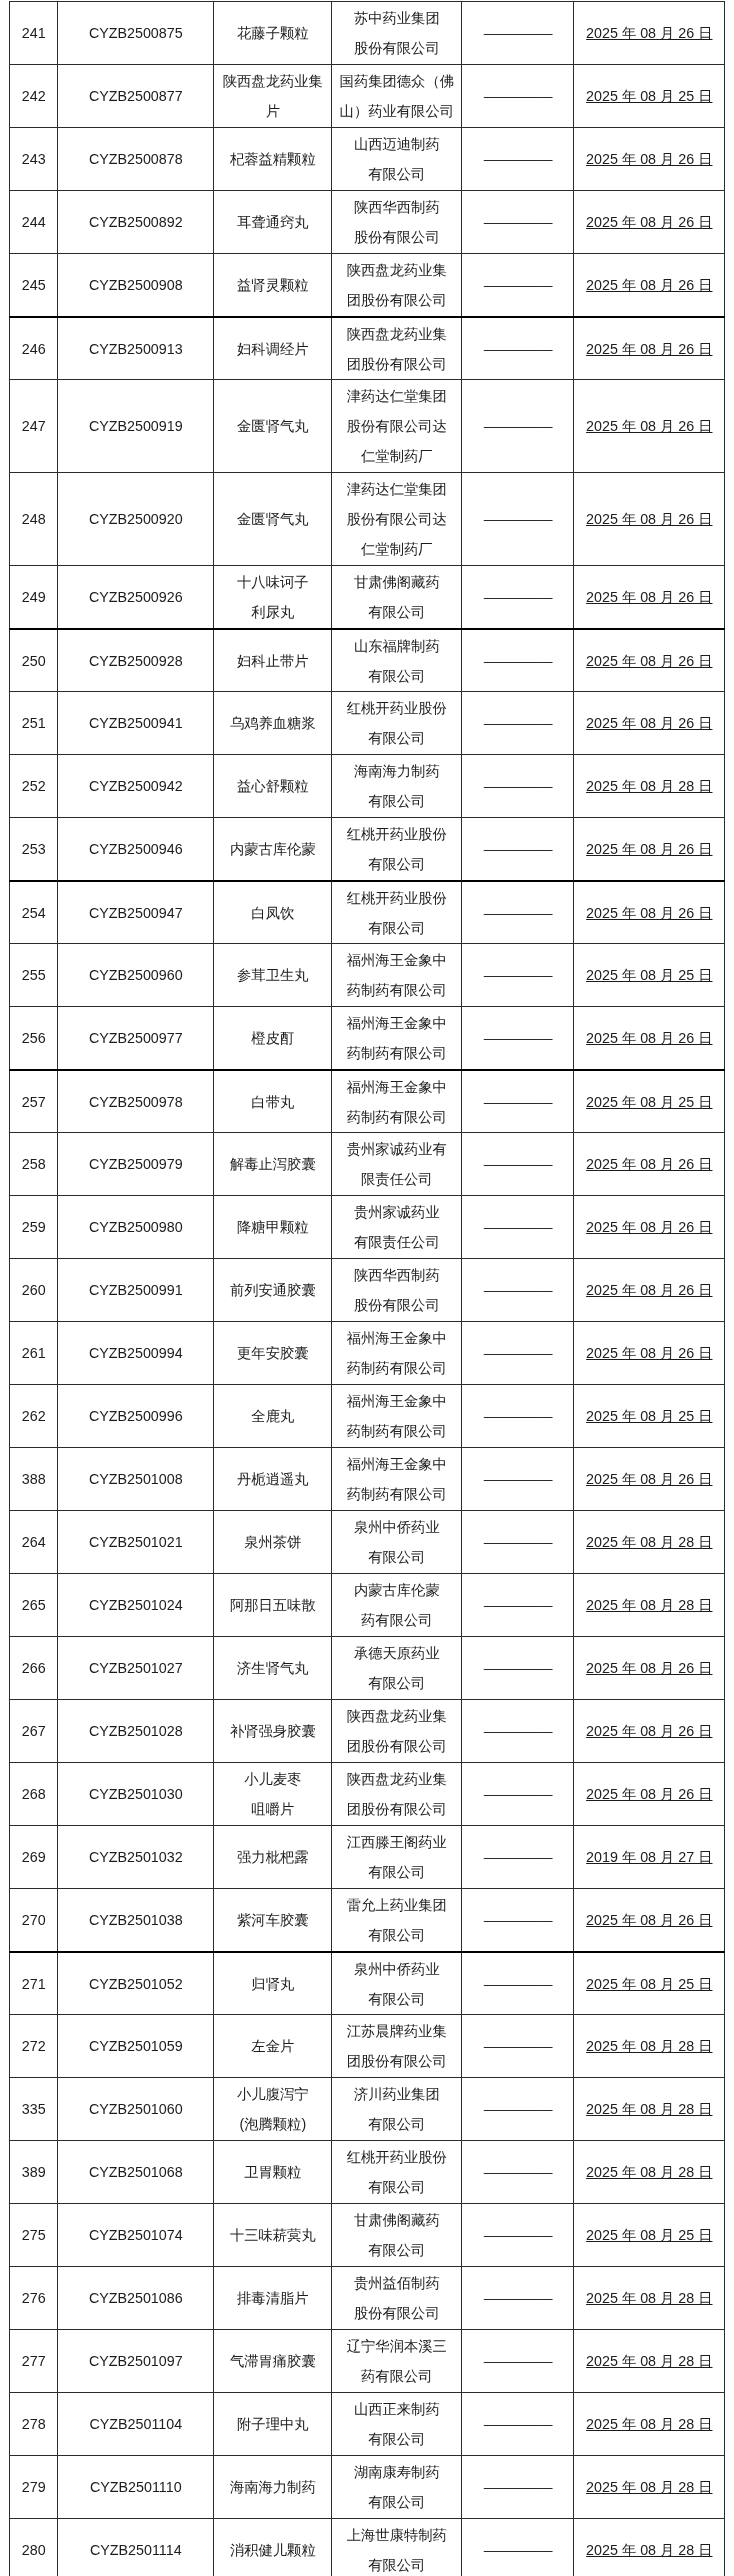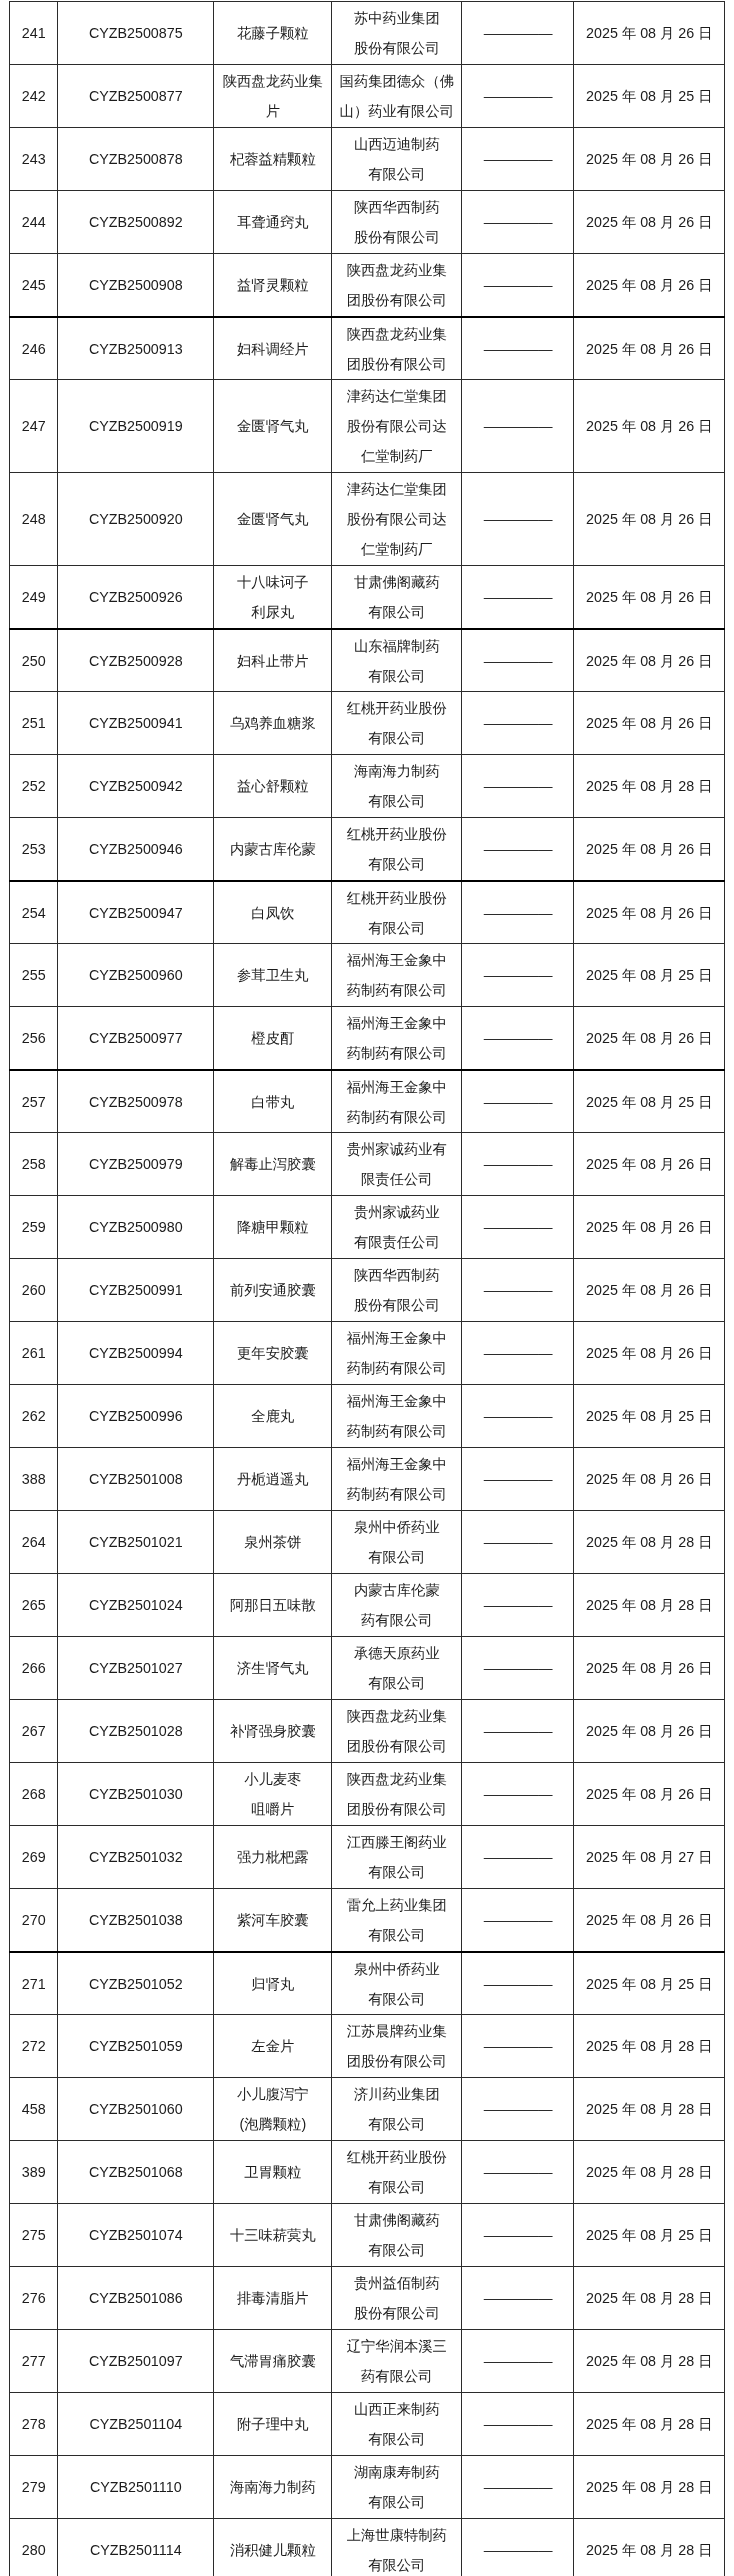--- a/index.html
+++ b/index.html
@@ -30,21 +30,21 @@
     text-align:center;
     vertical-align:middle;
     white-space:pre-line;
     line-height:30px;
     padding:0 1.4px;
     overflow:hidden;
   }
   tr{height:63px;}
   tr.tall{height:93px;}
   tr.thick-top td{border-top:2.1px solid #000000;}
-  td.date-cell{white-space:nowrap;letter-spacing:0px;}
+  td.date-cell{white-space:nowrap;letter-spacing:0px;text-decoration:underline;}
   .dash{
     display:inline-block;
     letter-spacing:-0.7px;
     color:#2b2b2b;
     line-height:30px;
   }
 </style>
 </head>
 <body>
 
@@ -316,21 +316,21 @@
           <td><span class="dash">—————</span></td>
           <td class="date-cell">2025 年 08 月 26 日</td>
         </tr>
         <tr>
           <td>269</td>
           <td>CYZB2501032</td>
           <td>强力枇杷露</td>
           <td>江西滕王阁药业
 有限公司</td>
           <td><span class="dash">—————</span></td>
-          <td class="date-cell">2025 年 08 月 27 日</td>
+          <td class="date-cell">2019 年 08 月 27 日</td>
         </tr>
         <tr>
           <td>270</td>
           <td>CYZB2501038</td>
           <td>紫河车胶囊</td>
           <td>雷允上药业集团
 有限公司</td>
           <td><span class="dash">—————</span></td>
           <td class="date-cell">2025 年 08 月 26 日</td>
         </tr>
@@ -346,21 +346,21 @@
         <tr>
           <td>272</td>
           <td>CYZB2501059</td>
           <td>左金片</td>
           <td>江苏晨牌药业集
 团股份有限公司</td>
           <td><span class="dash">—————</span></td>
           <td class="date-cell">2025 年 08 月 28 日</td>
         </tr>
         <tr>
-          <td>458</td>
+          <td>335</td>
           <td>CYZB2501060</td>
           <td>小儿腹泻宁
 (泡腾颗粒)</td>
           <td>济川药业集团
 有限公司</td>
           <td><span class="dash">—————</span></td>
           <td class="date-cell">2025 年 08 月 28 日</td>
         </tr>
         <tr>
           <td>389</td>

